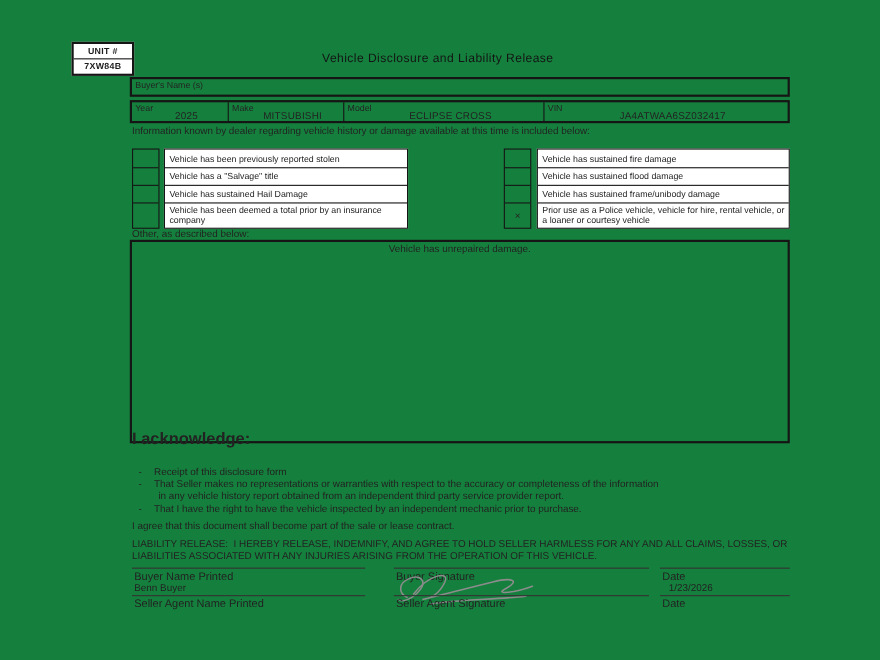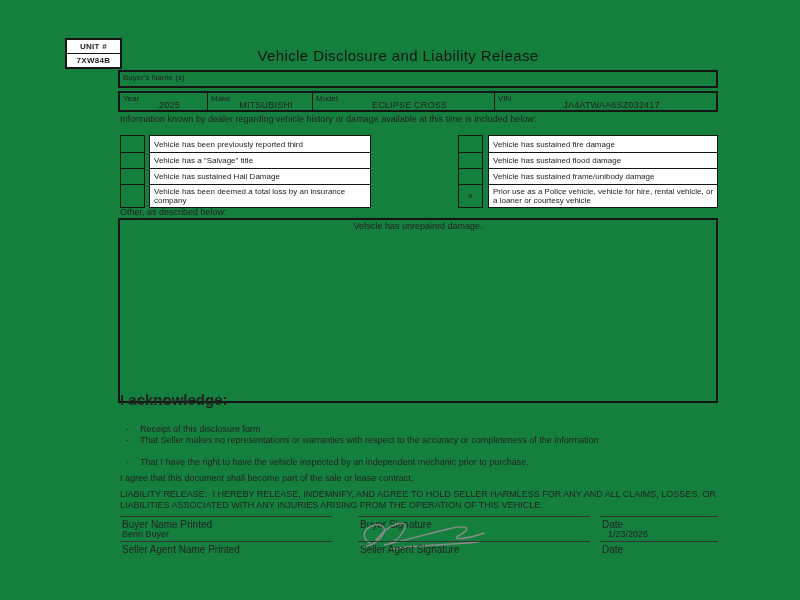--- a/index.html
+++ b/index.html
@@ -18,21 +18,21 @@
     border: 2px solid #151515; background: #fff; text-align: center;
   }
   .unit-box .u-row {
     font-size: 8px; font-weight: 700; line-height: 13px; letter-spacing: .3px;
   }
   .unit-box .u-row:first-child { border-bottom: 1.5px solid #151515; }
 
   
   .title {
     position: absolute; left: 118px; top: 47px; width: 560px;
-    text-align: center; font-size: 15px; letter-spacing: .4px;
+    text-align: center; font-size: 11px; letter-spacing: .4px;
     font-weight: 500; color: #141414;
   }
 
   
   .buyer-box {
     position: absolute; left: 118px; top: 70px; width: 600px; height: 18px;
     border: 2px solid #151515;
   }
   .cell-label { font-size: 8px; color: #222; padding: 1px 0 0 3px; display: block; line-height: 9px; }
 
@@ -147,24 +147,24 @@
   <div class="info-line">Information known by dealer regarding vehicle history or damage available at this time is included below:</div>
 
   <div class="chk-strip left">
     <div class="chk-cell"></div>
     <div class="chk-cell"></div>
     <div class="chk-cell"></div>
     <div class="chk-cell"></div>
   </div>
 
   <div class="chk-text left">
-    <div class="chk-row">Vehicle has been previously reported third</div>
+    <div class="chk-row">Vehicle has been previously reported stolen</div>
     <div class="chk-row">Vehicle has a "Salvage" title</div>
     <div class="chk-row">Vehicle has sustained Hail Damage</div>
-    <div class="chk-row">Vehicle has been deemed a total loss by an insurance company</div>
+    <div class="chk-row">Vehicle has been deemed a total prior by an insurance company</div>
   </div>
 
   <div class="chk-strip right">
     <div class="chk-cell"></div>
     <div class="chk-cell"></div>
     <div class="chk-cell"></div>
     <div class="chk-cell">×</div>
   </div>
 
   <div class="chk-text right">
@@ -180,20 +180,23 @@
   </div>
 
   <div class="ack-heading">I acknowledge:</div>
   <div class="ack-line" style="top:424px">
     <span class="bullet">-</span>
     <span>Receipt of this disclosure form</span>
   </div>
   <div class="ack-line" style="top:435px">
     <span class="bullet">-</span>
     <span>That Seller makes no representations or warranties with respect to the accuracy or completeness of the information</span>
+  </div>
+  <div class="ack-line cont" style="top:446px">
+    <span>in any vehicle history report obtained from an independent third party service provider report.</span>
   </div>
   <div class="ack-line" style="top:457px">
     <span class="bullet">-</span>
     <span>That I have the right to have the vehicle inspected by an independent mechanic prior to purchase.</span>
   </div>
 
   <div class="agree-line">I agree that this document shall become part of the sale or lease contract.</div>
   <div class="liability">LIABILITY RELEASE:  I HEREBY RELEASE, INDEMNIFY, AND AGREE TO HOLD SELLER HARMLESS FOR ANY AND ALL CLAIMS, LOSSES, OR LIABILITIES ASSOCIATED WITH ANY INJURIES ARISING FROM THE OPERATION OF THIS VEHICLE.</div>
 
   <div class="sig-line r1 c1"></div>

